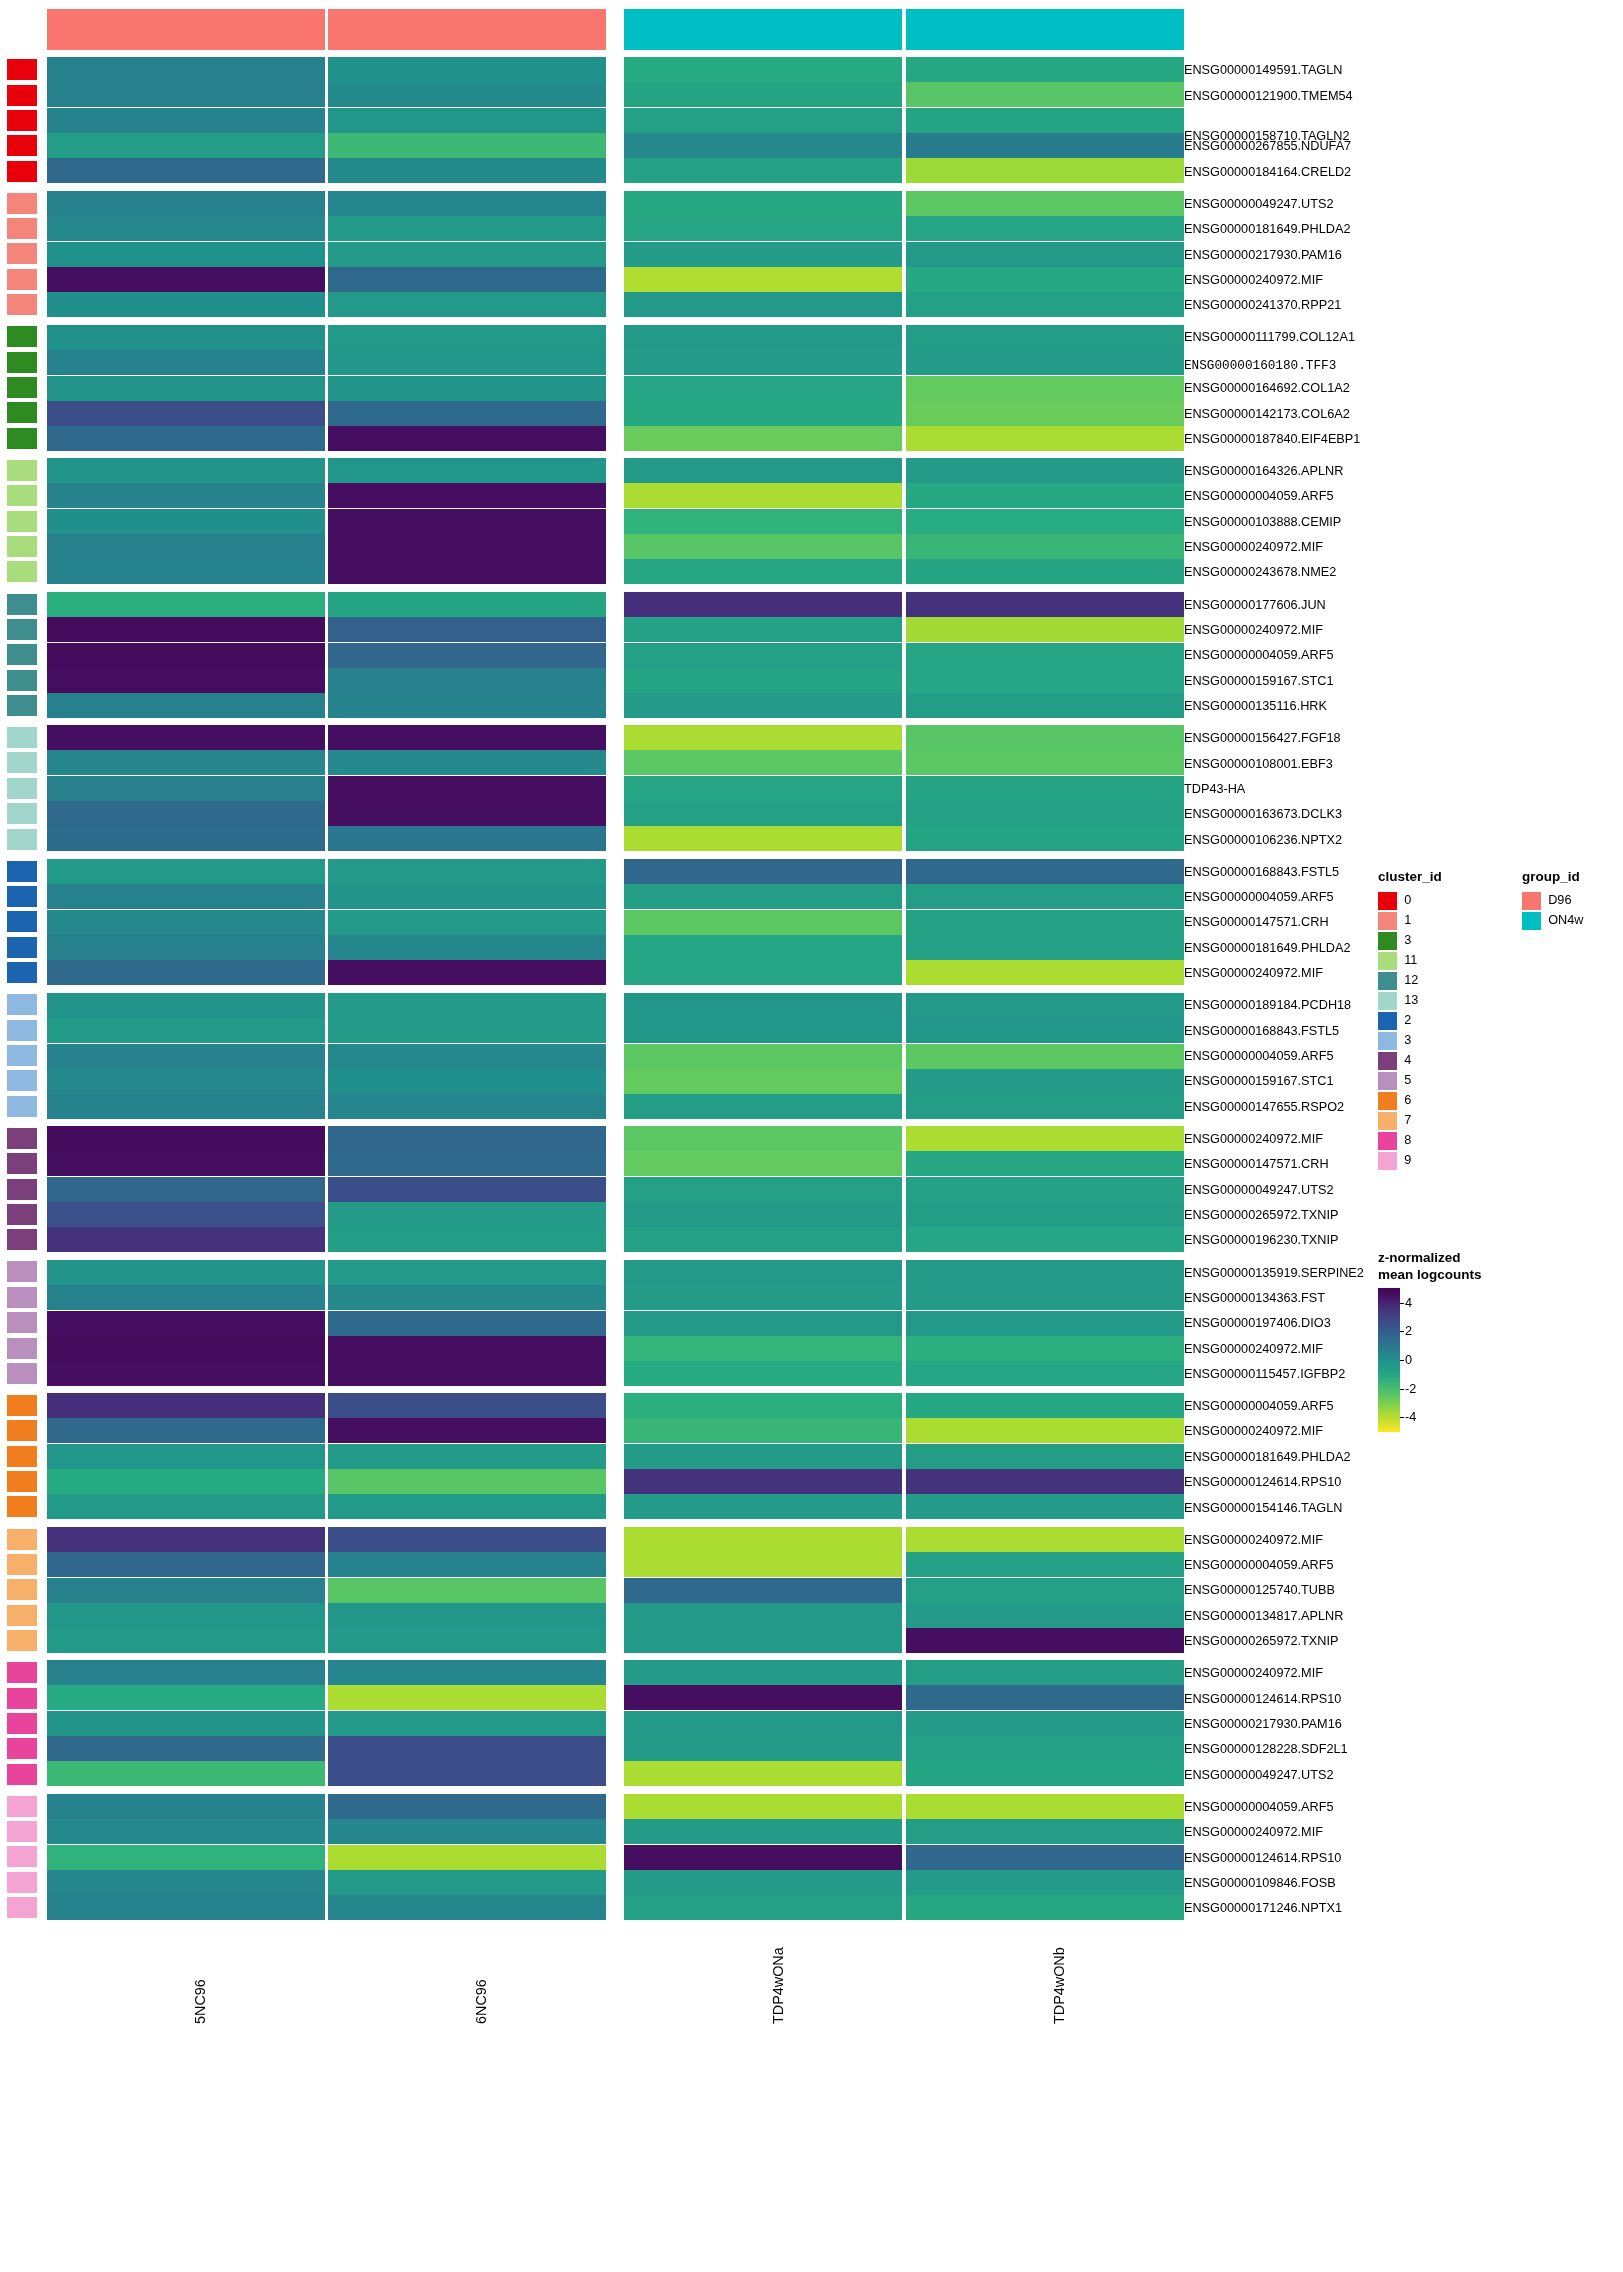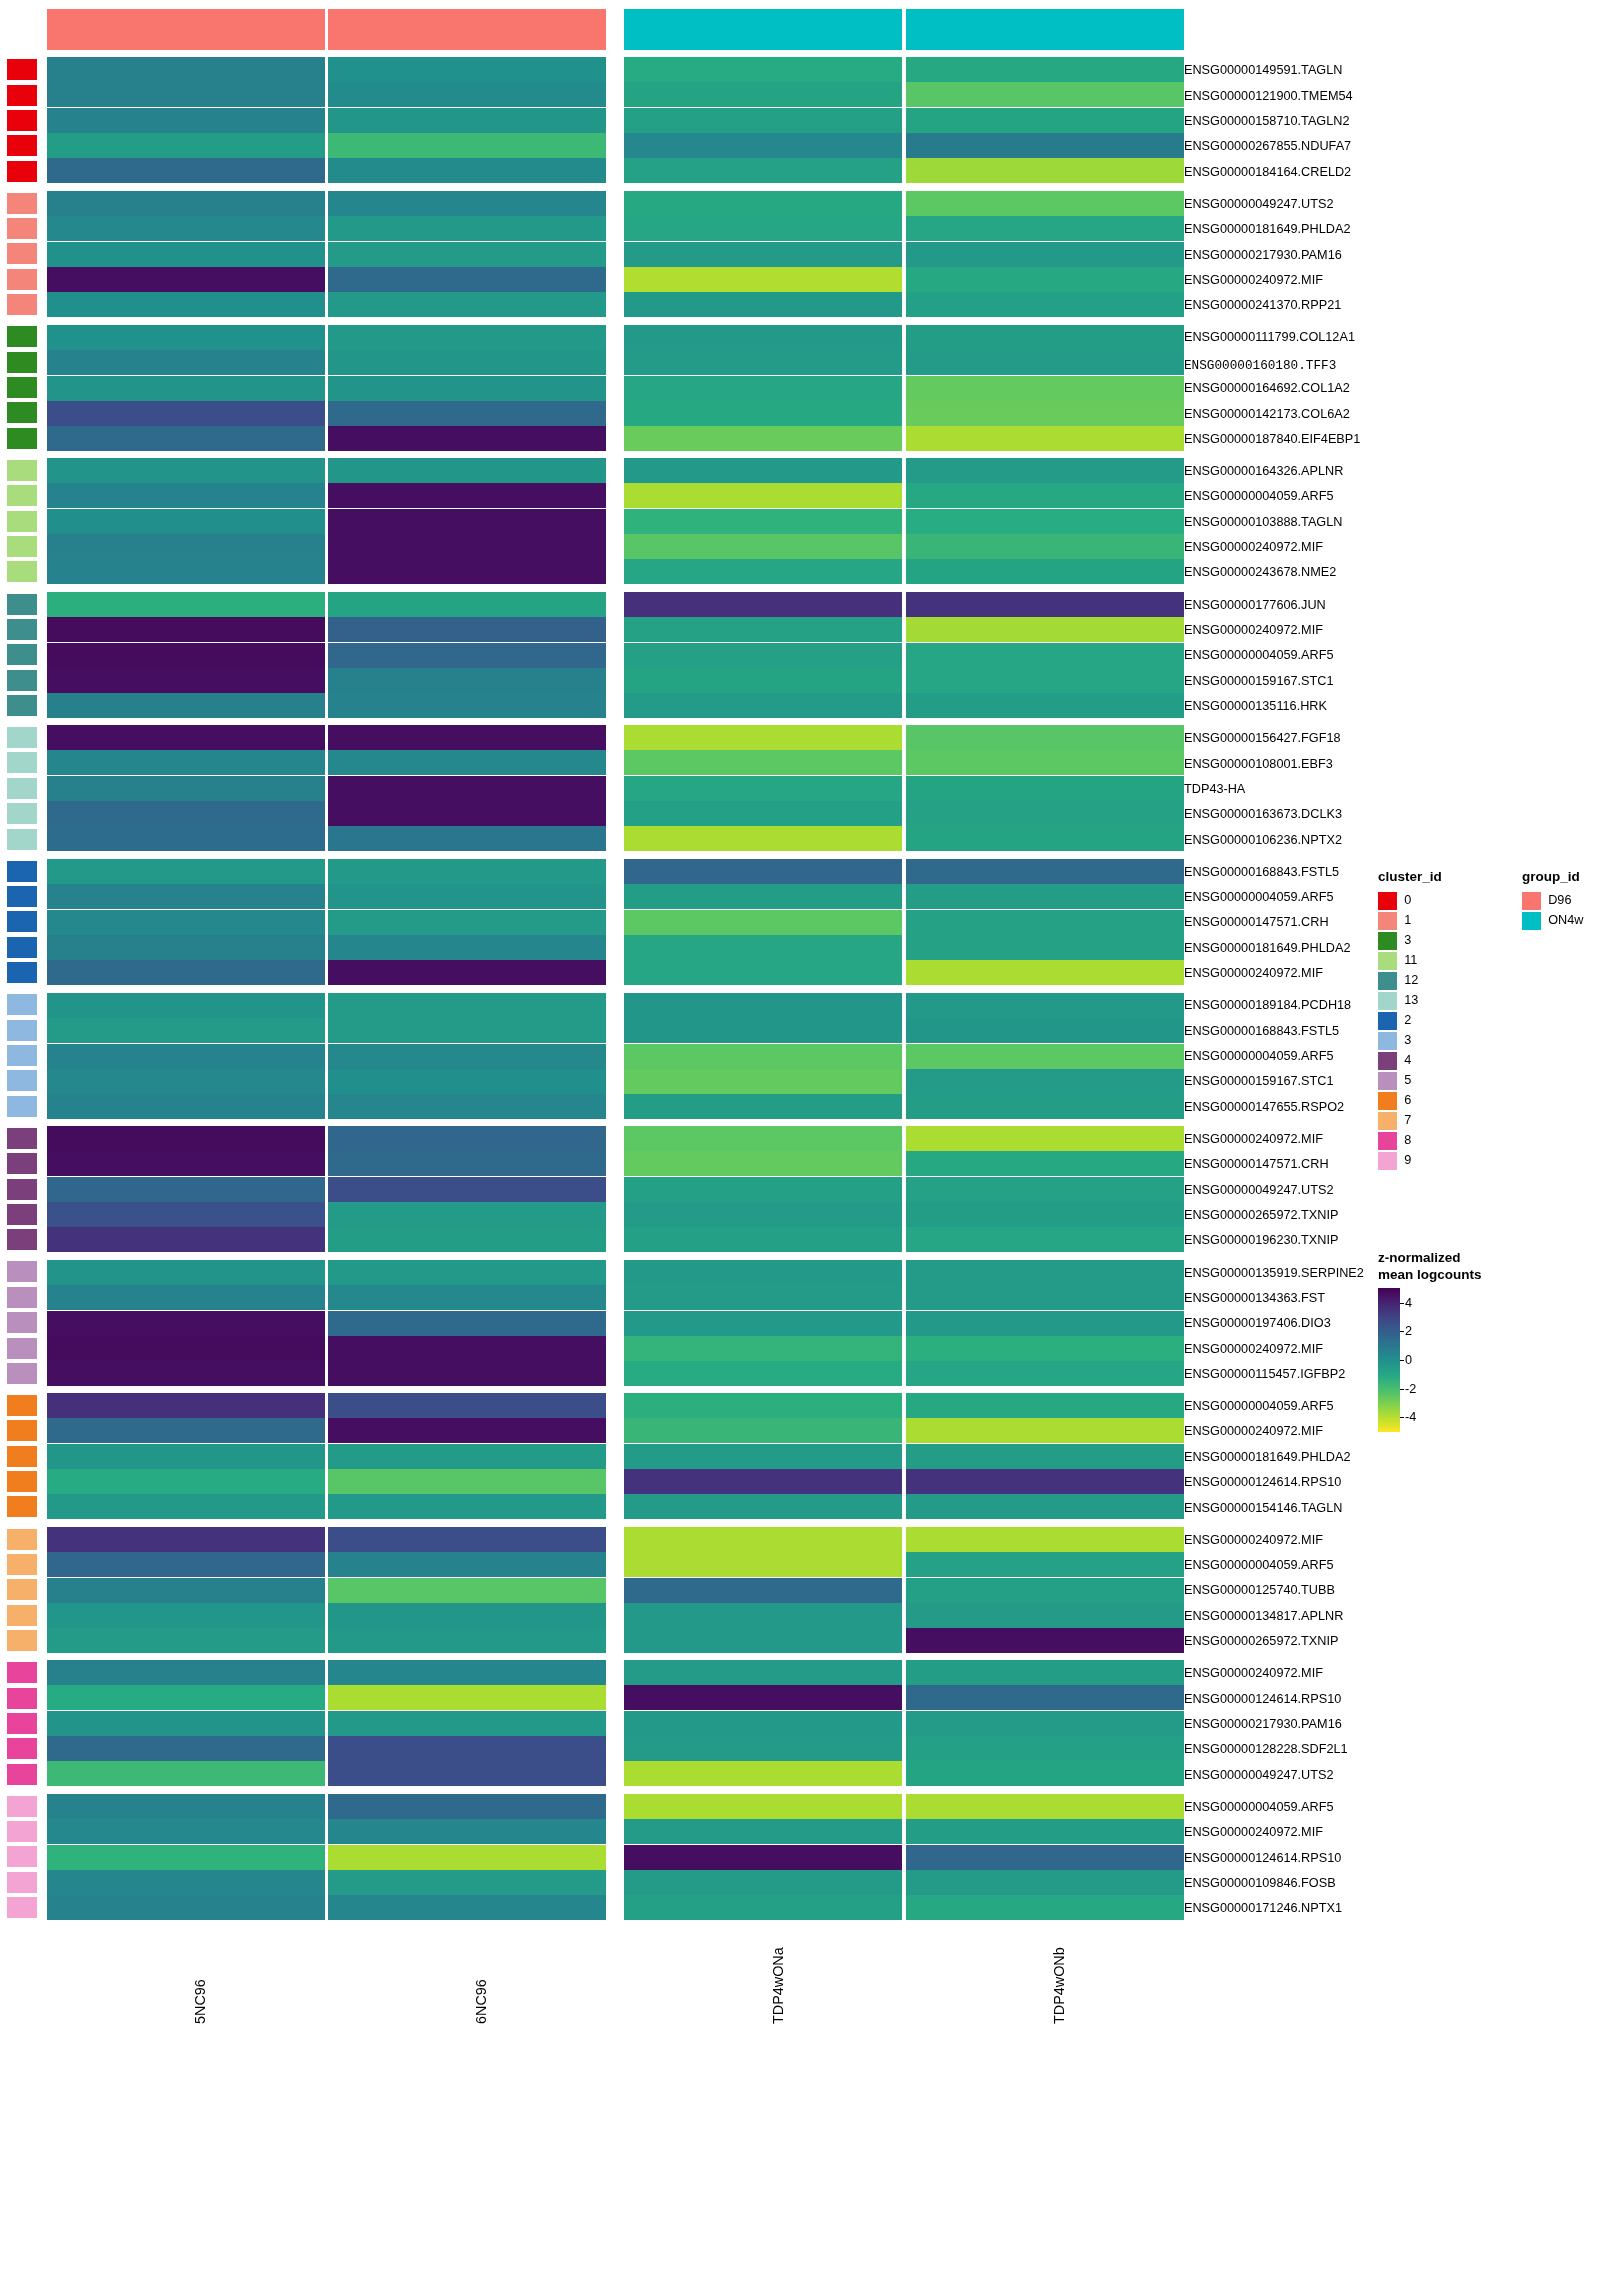--- a/index.html
+++ b/index.html
@@ -631,36 +631,36 @@
       <div style="position: absolute; left: 6.8px; top: 1796px; width: 30px; height: 21px; background: rgb(243, 164, 210);"></div>
       <div style="position: absolute; left: 6.8px; top: 1821px; width: 30px; height: 21px; background: rgb(243, 164, 210);"></div>
       <div style="position: absolute; left: 6.8px; top: 1846px; width: 30px; height: 21px; background: rgb(243, 164, 210);"></div>
       <div style="position: absolute; left: 6.8px; top: 1872px; width: 30px; height: 21px; background: rgb(243, 164, 210);"></div>
       <div style="position: absolute; left: 6.8px; top: 1897px; width: 30px; height: 21px; background: rgb(243, 164, 210);"></div>
     </div>
 
   <div id="gene-labels">
       <div class="gene-label" style="top: 64px;">ENSG00000149591.TAGLN</div>
       <div class="gene-label" style="top: 90px;">ENSG00000121900.TMEM54</div>
-      <div class="gene-label" style="top: 115px;">ENSG00000158710.TAGLN2</div>
+      <div class="gene-label" style="top: 130px;">ENSG00000158710.TAGLN2</div>
       <div class="gene-label" style="top: 140px;">ENSG00000267855.NDUFA7</div>
       <div class="gene-label" style="top: 166px;">ENSG00000184164.CRELD2</div>
       <div class="gene-label" style="top: 198px;">ENSG00000049247.UTS2</div>
       <div class="gene-label" style="top: 223px;">ENSG00000181649.PHLDA2</div>
       <div class="gene-label" style="top: 249px;">ENSG00000217930.PAM16</div>
       <div class="gene-label" style="top: 274px;">ENSG00000240972.MIF</div>
       <div class="gene-label" style="top: 299px;">ENSG00000241370.RPP21</div>
       <div class="gene-label" style="top: 331px;">ENSG00000111799.COL12A1</div>
       <div class="gene-label" style="top: 360px; font-family: Liberation Mono, monospace;">ENSG00000160180.TFF3</div>
       <div class="gene-label" style="top: 382px;">ENSG00000164692.COL1A2</div>
       <div class="gene-label" style="top: 408px;">ENSG00000142173.COL6A2</div>
       <div class="gene-label" style="top: 433px;">ENSG00000187840.EIF4EBP1</div>
       <div class="gene-label" style="top: 465px;">ENSG00000164326.APLNR</div>
       <div class="gene-label" style="top: 490px;">ENSG00000004059.ARF5</div>
-      <div class="gene-label" style="top: 516px;">ENSG00000103888.TAGLN</div>
+      <div class="gene-label" style="top: 516px;">ENSG00000103888.CEMIP</div>
       <div class="gene-label" style="top: 541px;">ENSG00000240972.MIF</div>
       <div class="gene-label" style="top: 566px;">ENSG00000243678.NME2</div>
       <div class="gene-label" style="top: 599px;">ENSG00000177606.JUN</div>
       <div class="gene-label" style="top: 624px;">ENSG00000240972.MIF</div>
       <div class="gene-label" style="top: 649px;">ENSG00000004059.ARF5</div>
       <div class="gene-label" style="top: 675px;">ENSG00000159167.STC1</div>
       <div class="gene-label" style="top: 700px;">ENSG00000135116.HRK</div>
       <div class="gene-label" style="top: 732px;">ENSG00000156427.FGF18</div>
       <div class="gene-label" style="top: 758px;">ENSG00000108001.EBF3</div>
       <div class="gene-label" style="top: 783px;">TDP43-HA</div>

